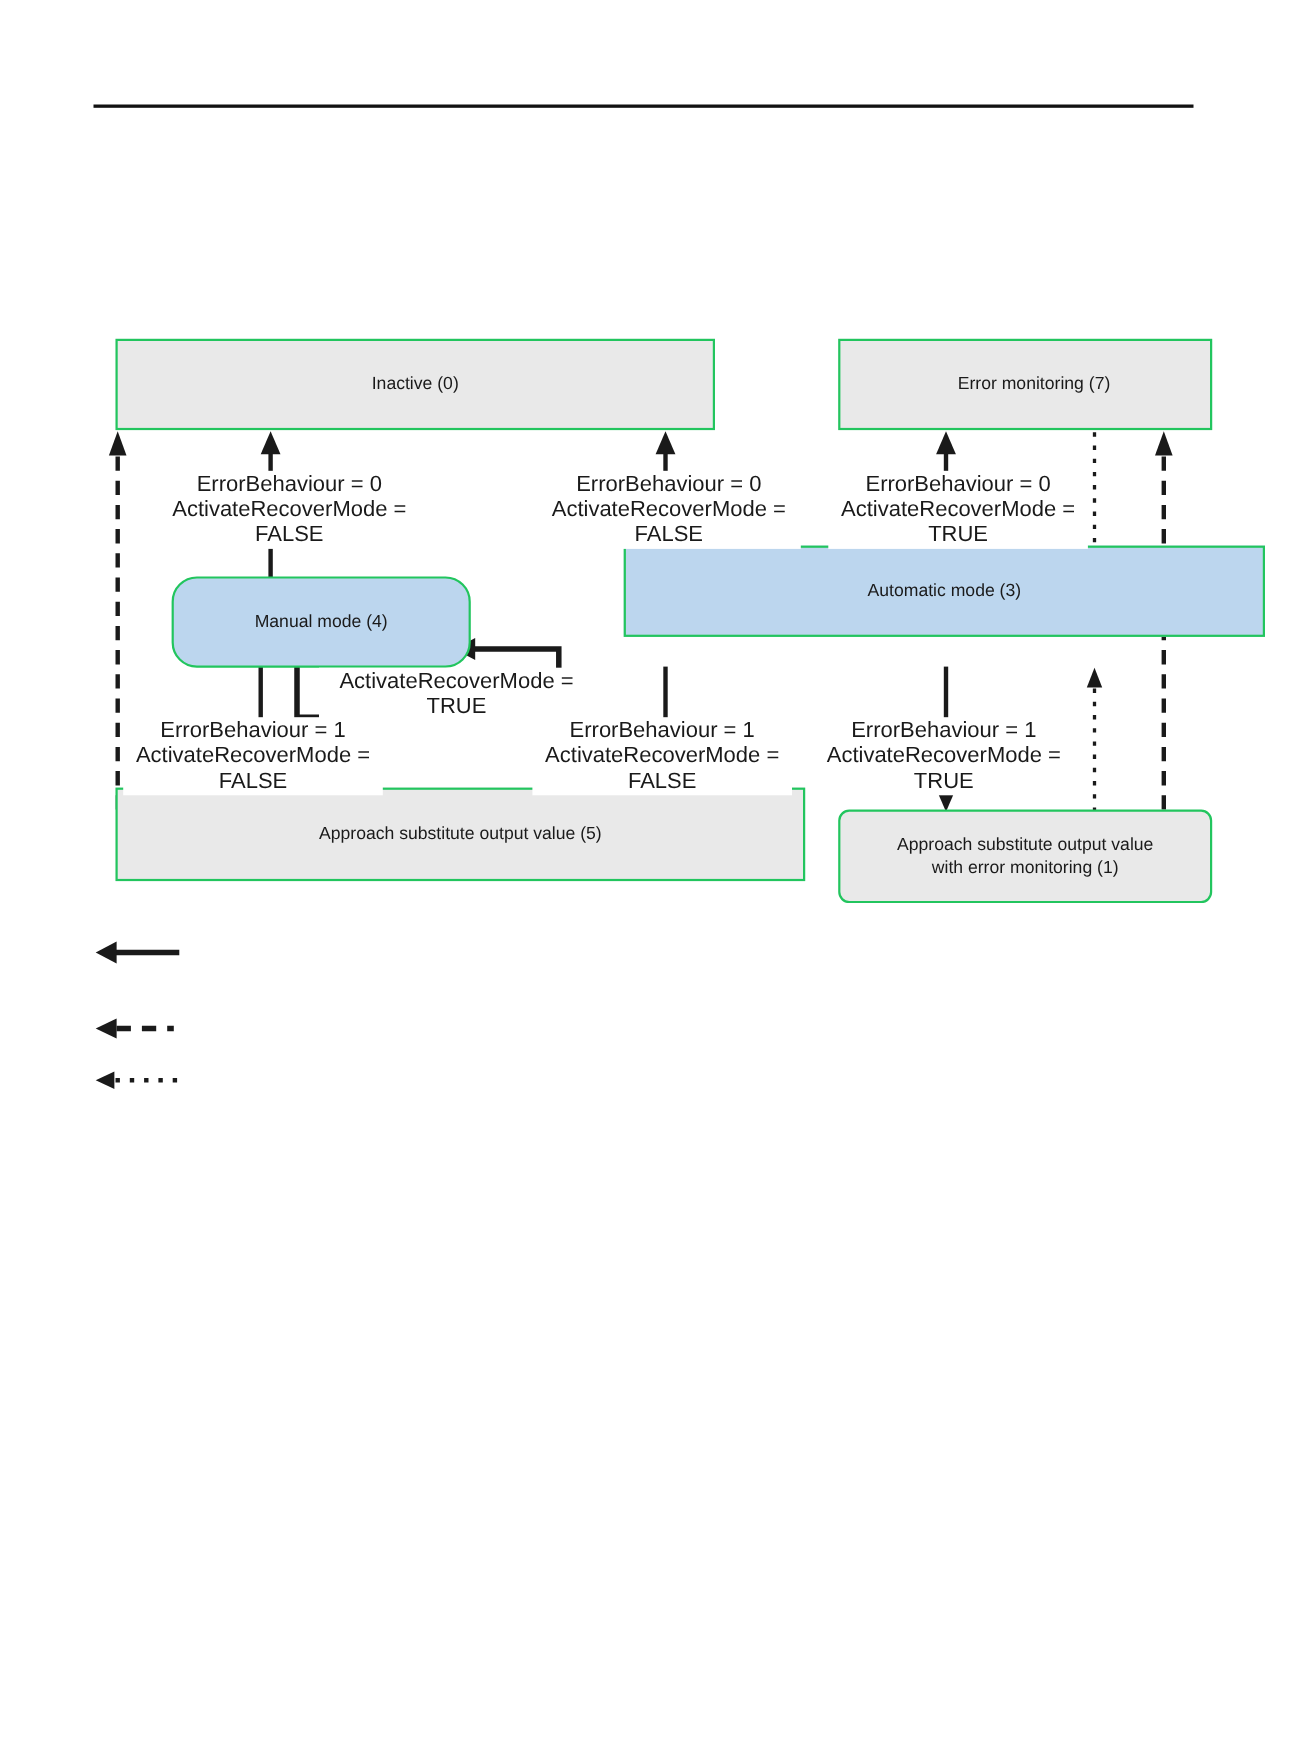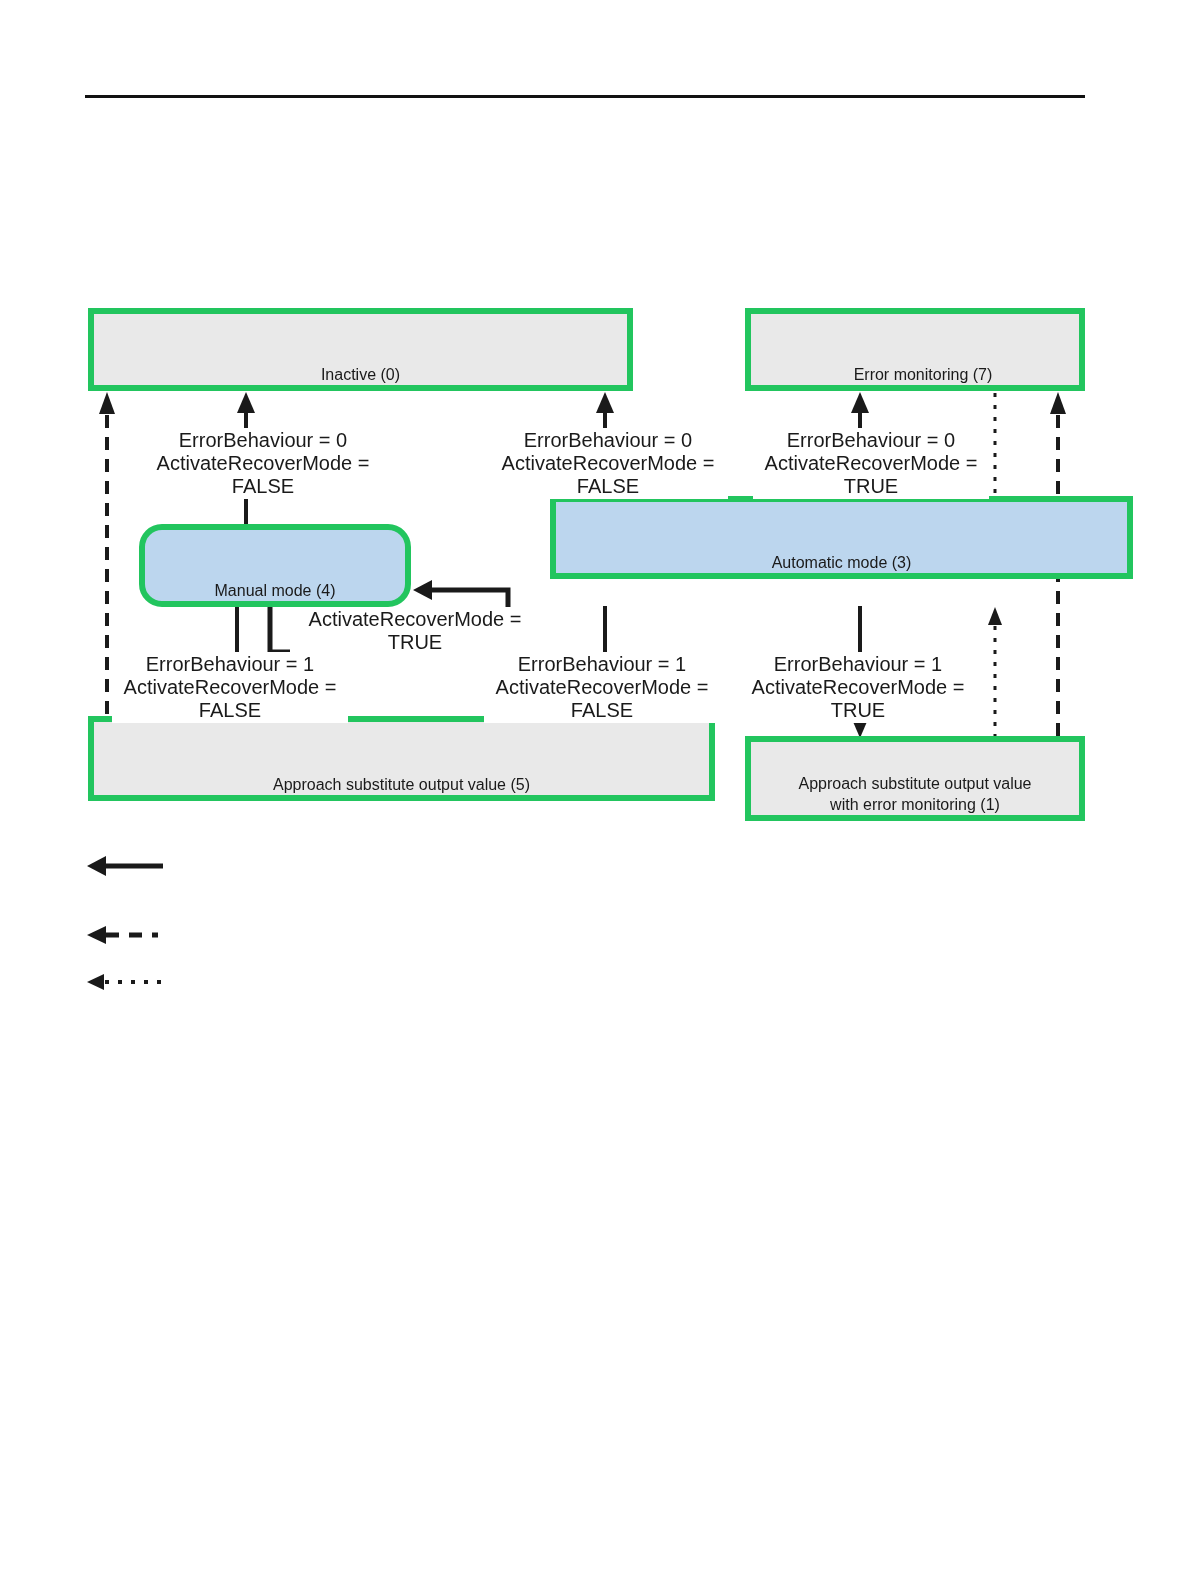--- a/index.html
+++ b/index.html
@@ -13,27 +13,28 @@
   }
   .top-rule{
     position:absolute;left:85px;top:95px;width:1000px;height:3px;
     background:#111;
   }
   .diagram-svg{
     position:absolute;left:0;top:0;width:1191px;height:1587px;
   }
   .state{
     position:absolute;
-    border:6px solid #22c55e;
-    display:flex;align-items:center;justify-content:flex-end;
+    border:2px solid #22c55e;
+    display:flex;align-items:center;justify-content:center;
     flex-direction:column;
     font-size:16px;
     text-align:center;
     box-sizing:border-box;
     line-height:21px;
+    margin-left:17px;
   }
   .state.gray{background:#e9e9e9;}
   .state.blue{background:#bcd6ee;}
   .tlabel{
     position:absolute;
     background:#ffffff;
     font-size:20px;
     line-height:23px;
     text-align:center;
     padding:1px 0;
@@ -124,21 +125,21 @@
   </div>
 
   <div class="state blue" style="left:550px;top:496px;width:583px;height:83px;">
     <span>Automatic mode (3)</span>
   </div>
 
   <div class="state gray" style="left:88px;top:716px;width:627px;height:85px;">
     <span>Approach substitute output value (5)</span>
   </div>
 
-  <div class="state gray" style="left:745px;top:736px;width:340px;height:85px;">
+  <div class="state gray" style="left:745px;top:736px;width:340px;height:85px;border-radius:10px;">
     <span>Approach substitute output value</span>
     <span>with error monitoring (1)</span>
   </div>
 
   <div class="tlabel" style="left:143px;top:428px;width:240px;">
     <div>ErrorBehaviour = 0</div>
     <div>ActivateRecoverMode = FALSE</div>
   </div>
 
   <div class="tlabel" style="left:488px;top:428px;width:240px;">

